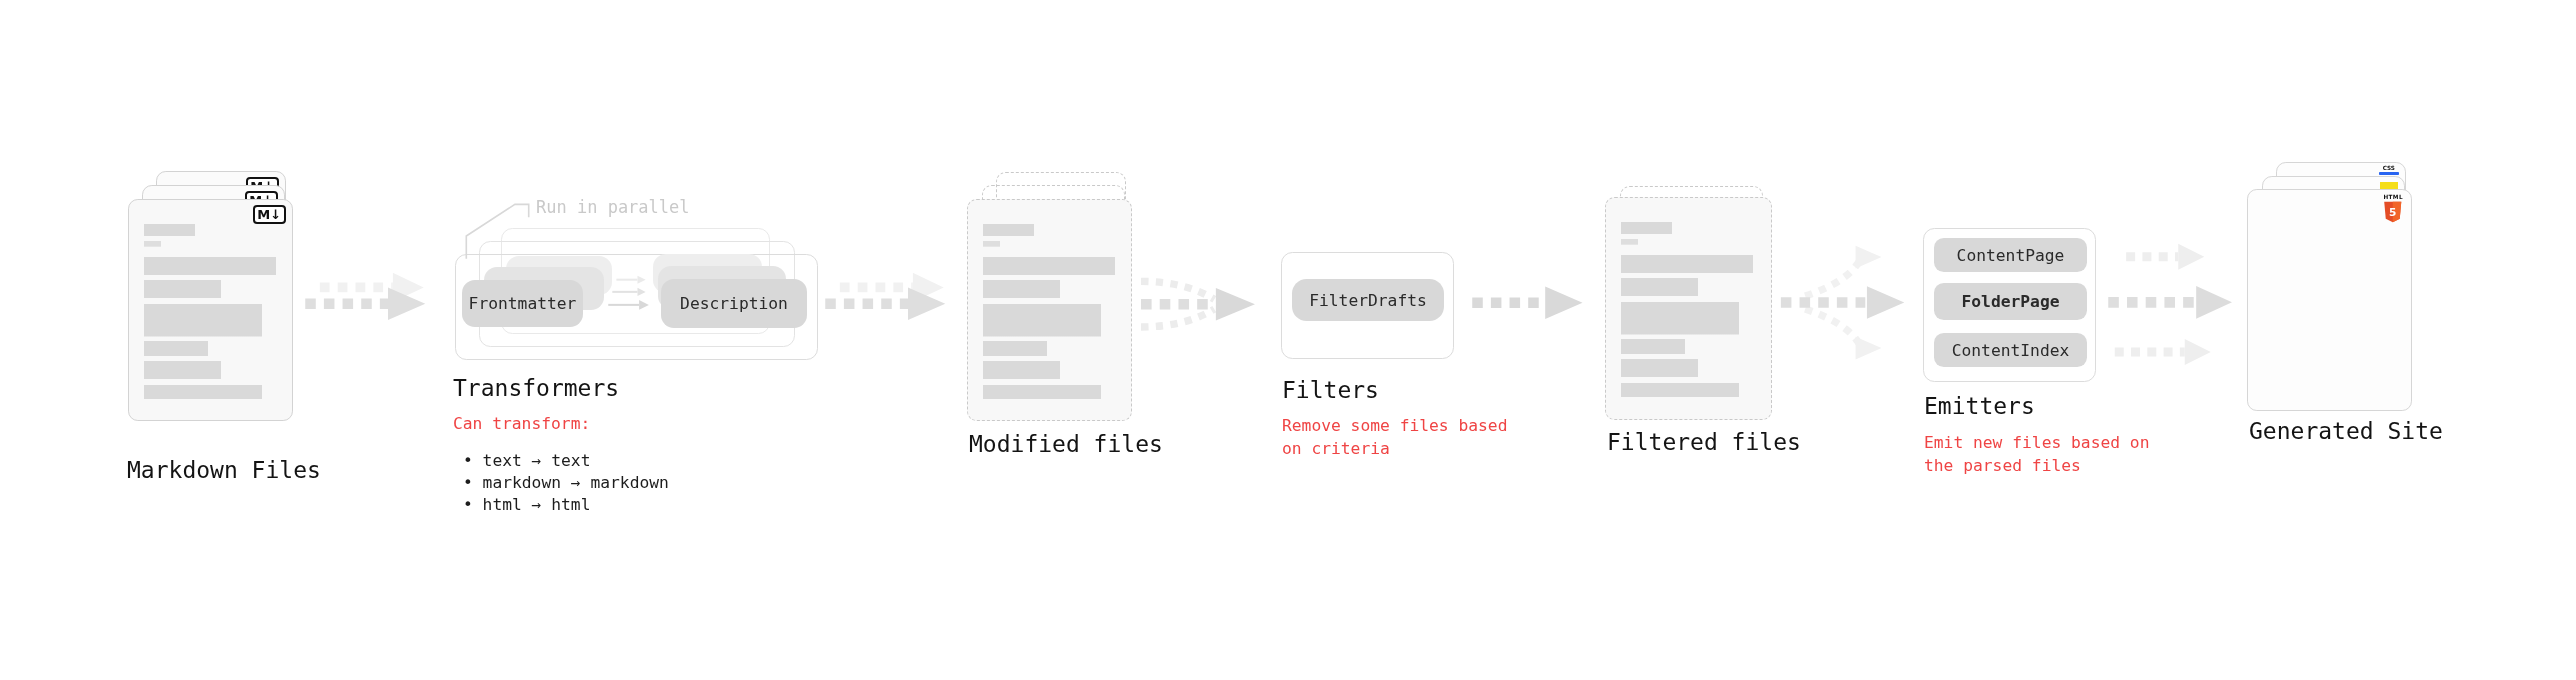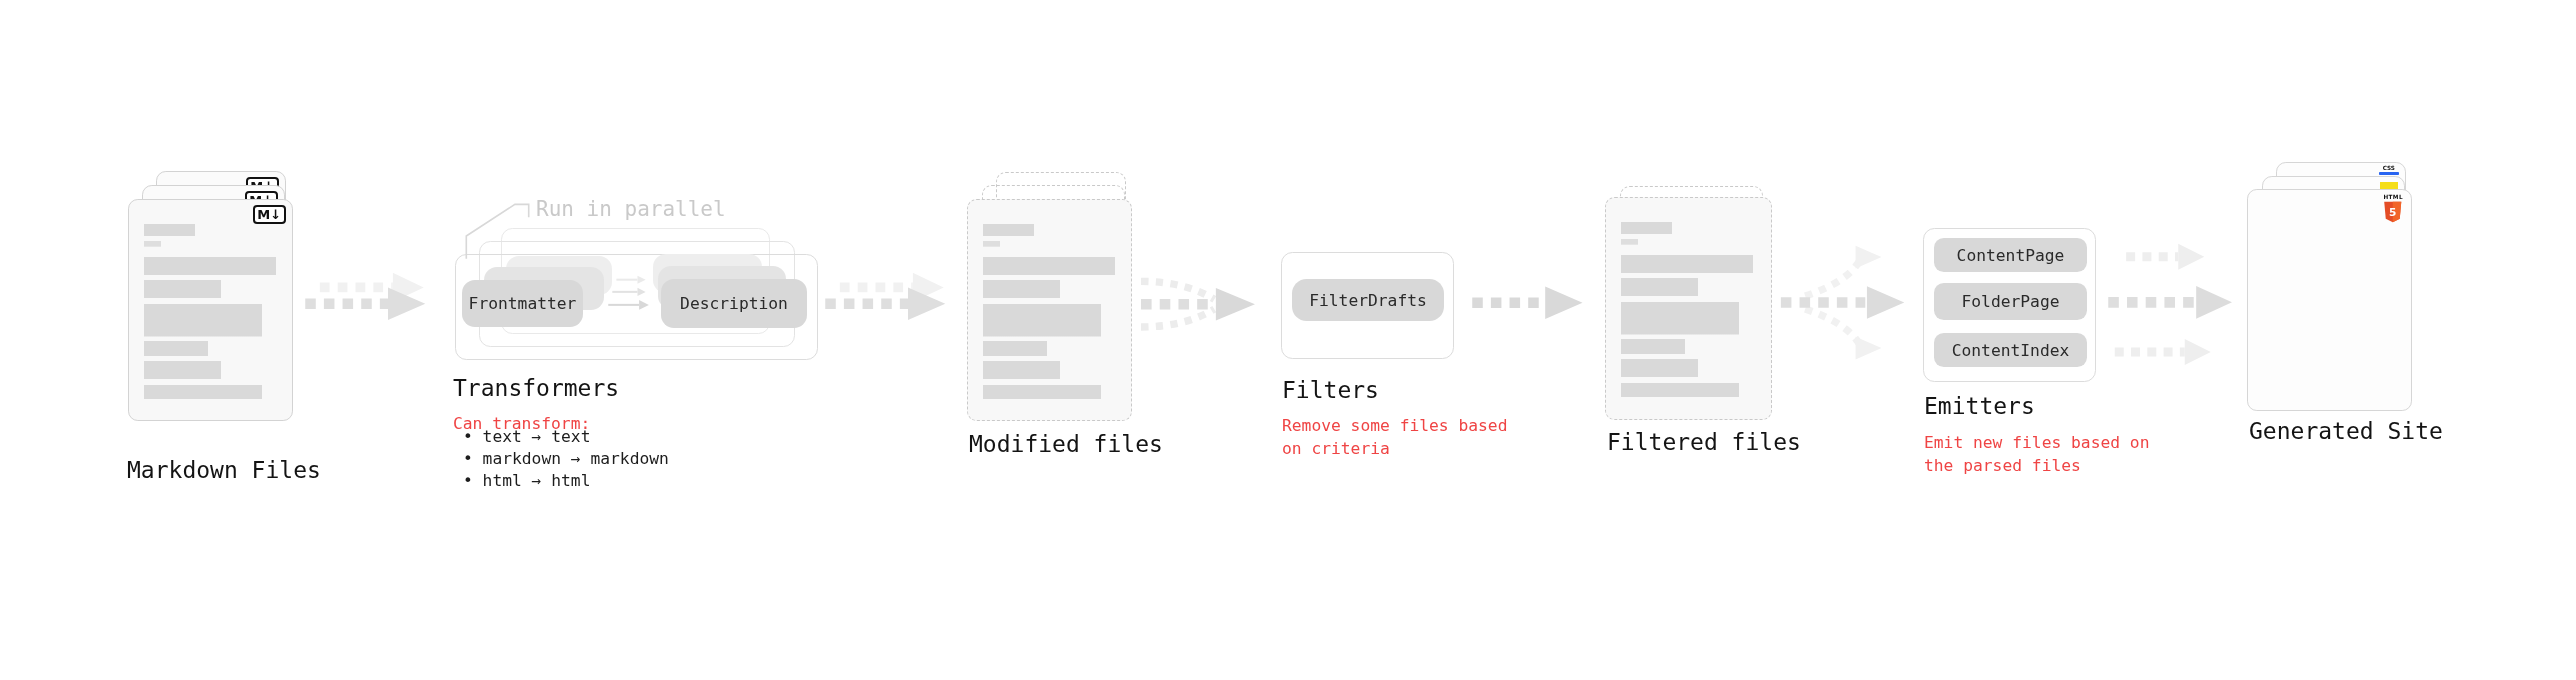--- a/index.html
+++ b/index.html
@@ -48,21 +48,21 @@
     font-size:16.3px;color:#2a2a2a;white-space:nowrap;
   }
   .ghost{position:absolute;border-radius:13px;}
   .g2{background:#e4e4e4;}
   .g3{background:#eeeeee;}
   
   .stage-label{position:absolute;font-size:23px;color:#141414;white-space:nowrap;}
   .caption{position:absolute;font-size:16.3px;line-height:23px;color:#ef4444;white-space:pre-line;}
   .bullets{position:absolute;font-size:16.3px;line-height:22px;color:#1d1d1d;}
   .bullet-line::before{content:"• ";}
-  .note{position:absolute;font-size:21px;color:#c9c9c9;white-space:nowrap;}
+  .note{position:absolute;font-size:17px;color:#c9c9c9;white-space:nowrap;}
   .arrow{position:absolute;}
 </style>
 </head>
 <body>
 
 <div class="canvas">
 
   <div class="file-card back" style="left:156px;top:171px;width:130px;height:222px;">
     <div class="md-badge">M↓</div>
   </div>
@@ -102,21 +102,21 @@
       <polygon points="42,33 54,39 42,45" fill="#d8d8d8"></polygon>
   </svg>
 
   <svg class="arrow" style="left:459px;top:197px;" width="77" height="65" viewBox="0 0 95 80">
     <polyline points="9,76 9,48 69,9 86,9 86,25" fill="none" stroke="#d8d8d8" stroke-width="2"></polyline>
   </svg>
   <div class="note" style="left:536px;top:197px;">Run in parallel</div>
 
   <div class="stage-label" style="left:453px;top:375px;">Transformers</div>
   <div class="caption" style="left:453px;top:412px;">Can transform:</div>
-  <div class="bullets" style="left:463px;top:426px;">
+  <div class="bullets" style="left:463px;top:450px;">
     <div class="bullet-line">text → text</div>
     <div class="bullet-line">markdown → markdown</div>
     <div class="bullet-line">html → html</div>
   </div>
 
   <svg class="arrow" style="left:822px;top:268px;" width="146" height="73" viewBox="0 0 180 90">
     <line x1="22" y1="24" x2="112" y2="24" stroke="#f1f1f1" stroke-width="12" stroke-dasharray="12 10"></line>
     <polygon points="112,6 150,24 112,42" fill="#f1f1f1"></polygon>
     <line x1="4" y1="44" x2="106" y2="44" stroke="#dedede" stroke-width="13" stroke-dasharray="13 10"></line>
     <polygon points="106,24 152,44 106,64" fill="#dedede"></polygon>
@@ -153,21 +153,21 @@
     <path d="M36 70 C72 58 92 44 102 28" fill="none" stroke="#f1f1f1" stroke-width="9" stroke-dasharray="9 9"></path>
     <polygon points="98,8 130,22 98,36" fill="#f1f1f1"></polygon>
     <path d="M36 86 C72 98 92 112 102 128" fill="none" stroke="#f1f1f1" stroke-width="9" stroke-dasharray="9 9"></path>
     <polygon points="98,120 130,134 98,148" fill="#f1f1f1"></polygon>
     <line x1="6" y1="78" x2="110" y2="78" stroke="#dedede" stroke-width="13" stroke-dasharray="13 10"></line>
     <polygon points="112,58 158,78 112,98" fill="#dcdcdc"></polygon>
   </svg>
 
   <div class="panel" style="left:1923px;top:228px;width:173px;height:154px;"></div>
   <div class="pill" style="left:1934px;top:238px;width:153px;height:34px;border-radius:9.8px;">ContentPage</div>
-  <div class="pill" style="left:1934px;top:283px;width:153px;height:37px;border-radius:9.8px;">FolderPage</div>
+  <div class="pill" style="left:1934px;top:283px;width:153px;height:37px;border-radius:9.8px;font-weight:bold;">FolderPage</div>
   <div class="pill" style="left:1934px;top:333px;width:153px;height:34px;border-radius:9.8px;">ContentIndex</div>
   <div class="stage-label" style="left:1924px;top:393px;">Emitters</div>
   <div class="caption" style="left:1924px;top:431px;">Emit new files based on
 the parsed files</div>
 
   <svg class="arrow" style="left:2105px;top:234px;" width="140" height="140" viewBox="0 0 172 172">
     <line x1="26" y1="28" x2="90" y2="28" stroke="#eeeeee" stroke-width="11" stroke-dasharray="11 9"></line>
     <polygon points="90,12 122,28 90,44" fill="#eeeeee"></polygon>
     <line x1="4" y1="84" x2="110" y2="84" stroke="#dedede" stroke-width="13" stroke-dasharray="13 10"></line>
     <polygon points="112,64 156,84 112,104" fill="#dcdcdc"></polygon>

